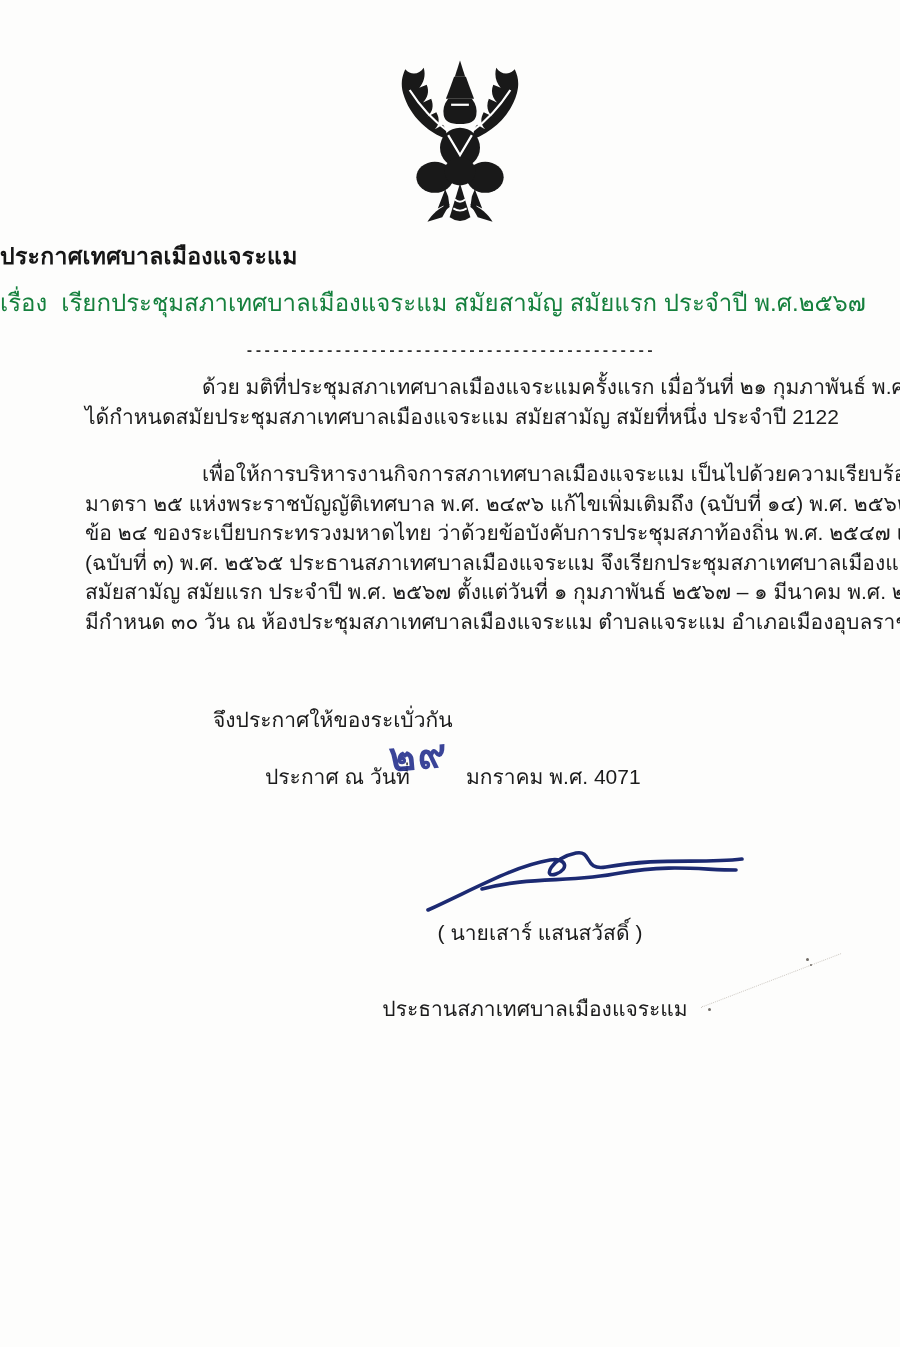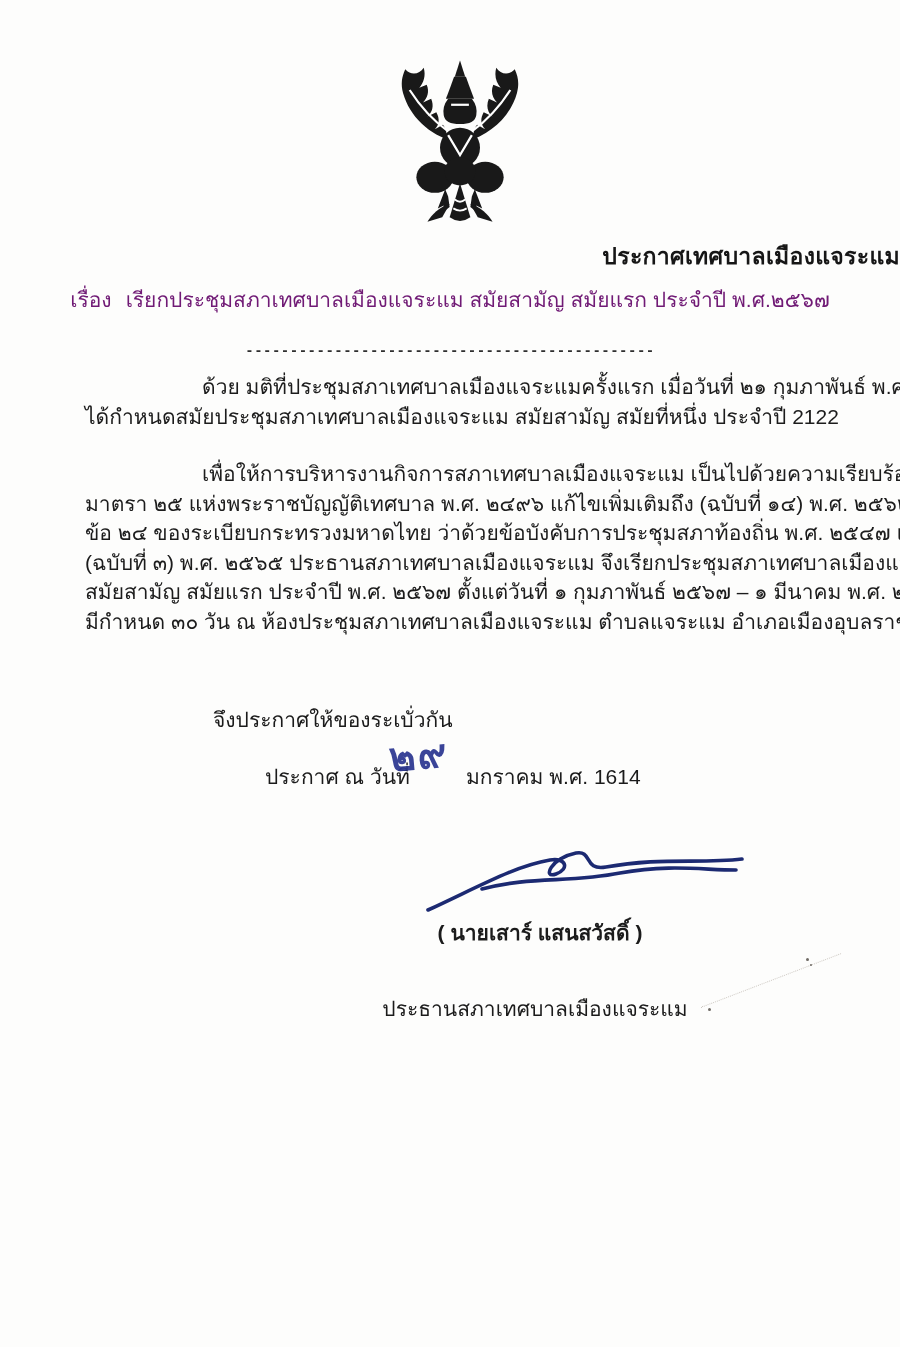--- a/index.html
+++ b/index.html
@@ -15,33 +15,33 @@
 
   .emblem {
     position: absolute;
     left: 386px; top: 58px;
     width: 148px; height: 172px;
   }
 
   .doc-title {
     position: absolute;
     top: 238px; left: 0; width: 100%;
-    text-align: right;
+    text-align: left;
     font-size: 23px;
     font-weight: bold;
     letter-spacing: 0.3px;
     color: #161616;
   }
 
   .doc-subject {
     position: absolute;
     top: 283px; left: 0; width: 100%;
-    text-align: center;
-    font-size: 21px;
-    color: #701a75;
+    text-align: left;
+    font-size: 24px;
+    color: #15803d;
   }
   .doc-subject .subject-label { margin-right: 14px; }
 
   .divider {
     position: absolute;
     top: 343px; left: 0; width: 100%;
     text-align: center;
     font-size: 14px;
     font-weight: bold;
     letter-spacing: 0.5px;
@@ -94,21 +94,20 @@
     left: 420px; top: 842px;
     width: 330px; height: 75px;
   }
 
   .signer-name {
     position: absolute;
     left: 385px; top: 916px;
     width: 310px;
     text-align: center;
     font-size: 21px;
-    font-weight: bold;
   }
   .signer-title {
     position: absolute;
     left: 375px; top: 948px;
     width: 320px;
     text-align: center;
     font-size: 21px;
     margin-top: 44px;
   }
 
@@ -200,21 +199,21 @@
         <div class="doc-line">ข้อ ๒๔ ของระเบียบกระทรวงมหาดไทย ว่าด้วยข้อบังคับการประชุมสภาท้องถิ่น พ.ศ. ๒๕๔๗ แก้ไขเพิ่มเติมถึง</div>
         <div class="doc-line">(ฉบับที่ ๓) พ.ศ. ๒๕๖๕  ประธานสภาเทศบาลเมืองแจระแม จึงเรียกประชุมสภาเทศบาลเมืองแจระแม</div>
         <div class="doc-line">สมัยสามัญ สมัยแรก ประจำปี พ.ศ. ๒๕๖๗  ตั้งแต่วันที่  ๑  กุมภาพันธ์  ๒๕๖๗ –  ๑  มีนาคม พ.ศ. ๒๕๖๗</div>
         <div class="doc-line">มีกำหนด  ๓๐  วัน  ณ ห้องประชุมสภาเทศบาลเมืองแจระแม ตำบลแจระแม  อำเภอเมืองอุบลราชธานี</div>
       </div>
   </div>
 
   <div class="closing">จึงประกาศให้ของระเบั่วกัน</div>
 
   <div class="date-line">
-    <span>ประกาศ   ณ  วันที่</span><span class="day-gap"></span><span class="suffix-gap"></span><span>มกราคม   พ.ศ. 1614</span>
+    <span>ประกาศ   ณ  วันที่</span><span class="day-gap"></span><span class="suffix-gap"></span><span>มกราคม   พ.ศ. 4071</span>
   </div>
   <div class="handwritten-day">๒๙</div>
 
   <svg class="signature-svg" viewBox="0 0 330 75" aria-hidden="true">
     <g stroke="#1c2a72" stroke-width="3.6" fill="none" stroke-linecap="round">
       <path d="M8 68 C 60 44, 95 24, 130 18 C 146 15, 150 27, 136 32 C 122 37, 131 16, 156 11 C 173 8, 163 29, 186 25 C 240 15, 280 22, 322 17"></path>
       <path d="M62 47 C 110 34, 150 41, 200 31 C 250 22, 283 28, 316 28"></path>
     </g>
   </svg>
 

